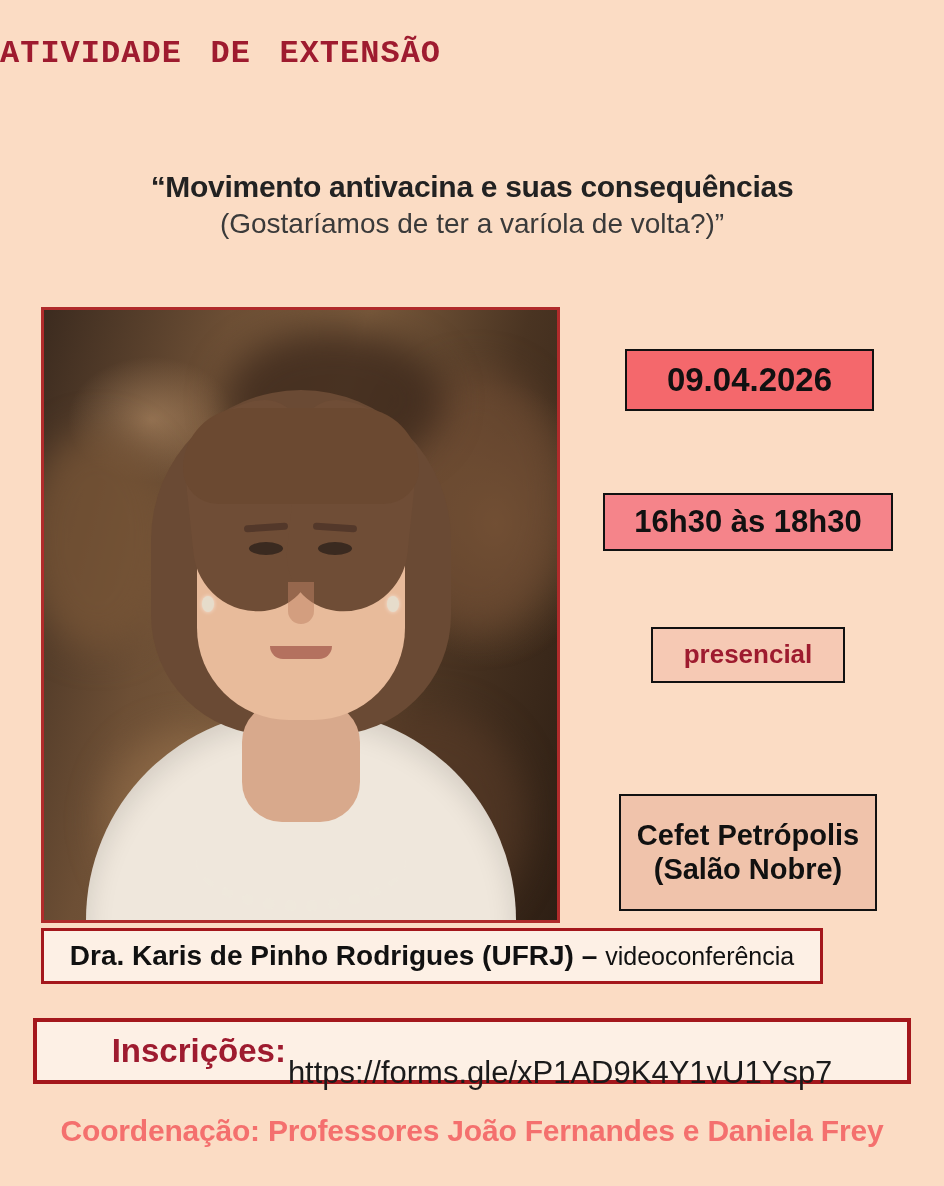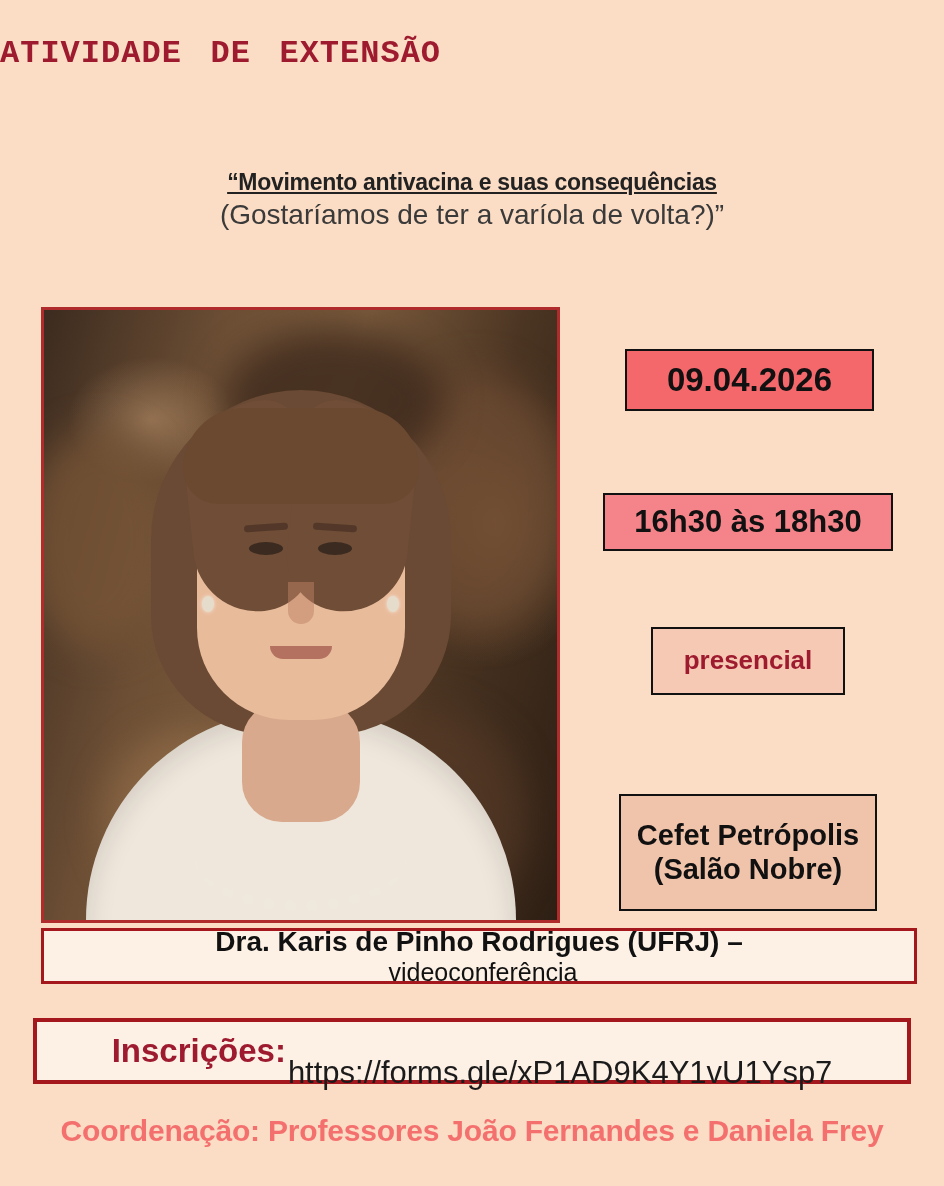--- a/index.html
+++ b/index.html
@@ -38,25 +38,24 @@
   
   .subtitle {
     position: absolute;
     top: 168px;
     left: 0;
     width: 944px;
     text-align: center;
     color: #222222;
   }
   .subtitle-line1 {
-    font-size: 23px;
+    font-size: 30px;
     font-weight: bold;
     line-height: 1.25;
     letter-spacing: -0.3px;
-    text-decoration: underline;
   }
   .subtitle-line2 {
     font-size: 28px;
     font-weight: normal;
     line-height: 1.25;
     color: #3a3a3a;
   }
 
   
   .photo-frame {
@@ -243,21 +242,21 @@
     height: 58px;
     background: #f5848a;
     border: 2px solid #111111;
     font-size: 31px;
     color: #111111;
   }
   .box-mode {
     left: 651px;
     top: 627px;
     width: 194px;
-    height: 68px;
+    height: 56px;
     background: #f6c9b4;
     border: 2px solid #111111;
     font-size: 26px;
     color: #9e1b2f;
   }
   .box-place {
     left: 619px;
     top: 794px;
     width: 258px;
     height: 117px;
@@ -266,30 +265,29 @@
     font-size: 29px;
     color: #111111;
     flex-direction: column;
   }
 
   
   .speaker {
     position: absolute;
     left: 41px;
     top: 928px;
-    width: 876px;
+    width: 782px;
     height: 56px;
     box-sizing: border-box;
     border: 3px solid #a4171c;
     background: #fdf0e5;
     display: flex;
     align-items: center;
     justify-content: center;
     color: #111111;
-    flex-direction: column;
   }
   .speaker-name {
     font-size: 28px;
     font-weight: bold;
   }
   .speaker-mode {
     font-size: 25px;
     font-weight: normal;
     margin-left: 8px;
   }

